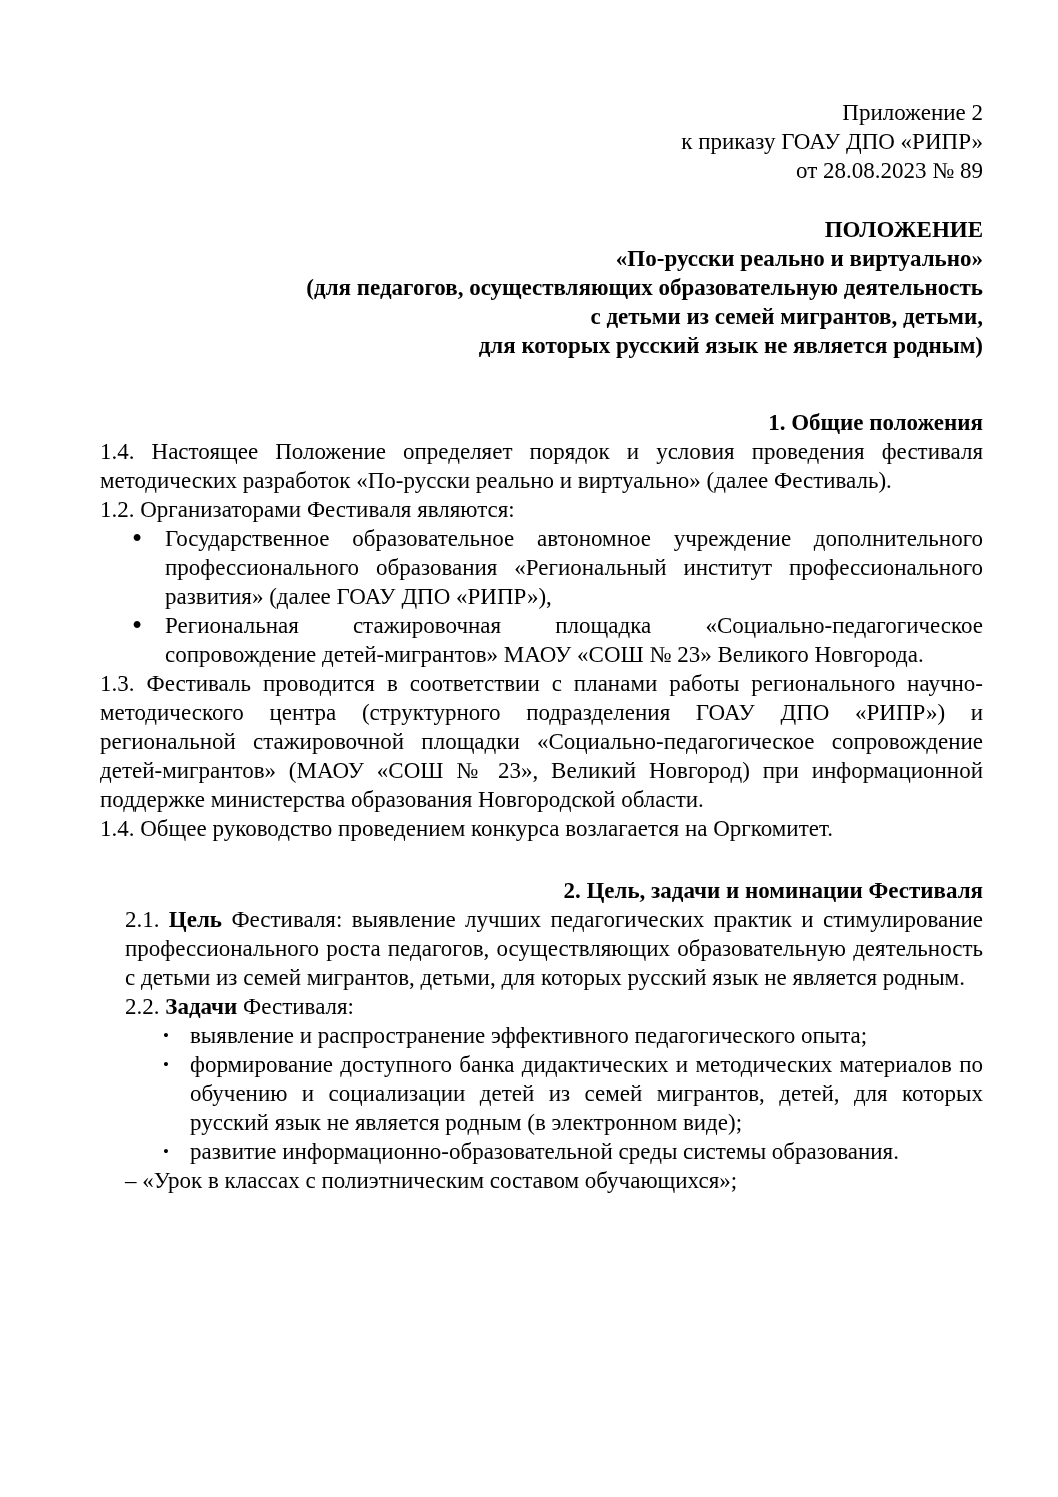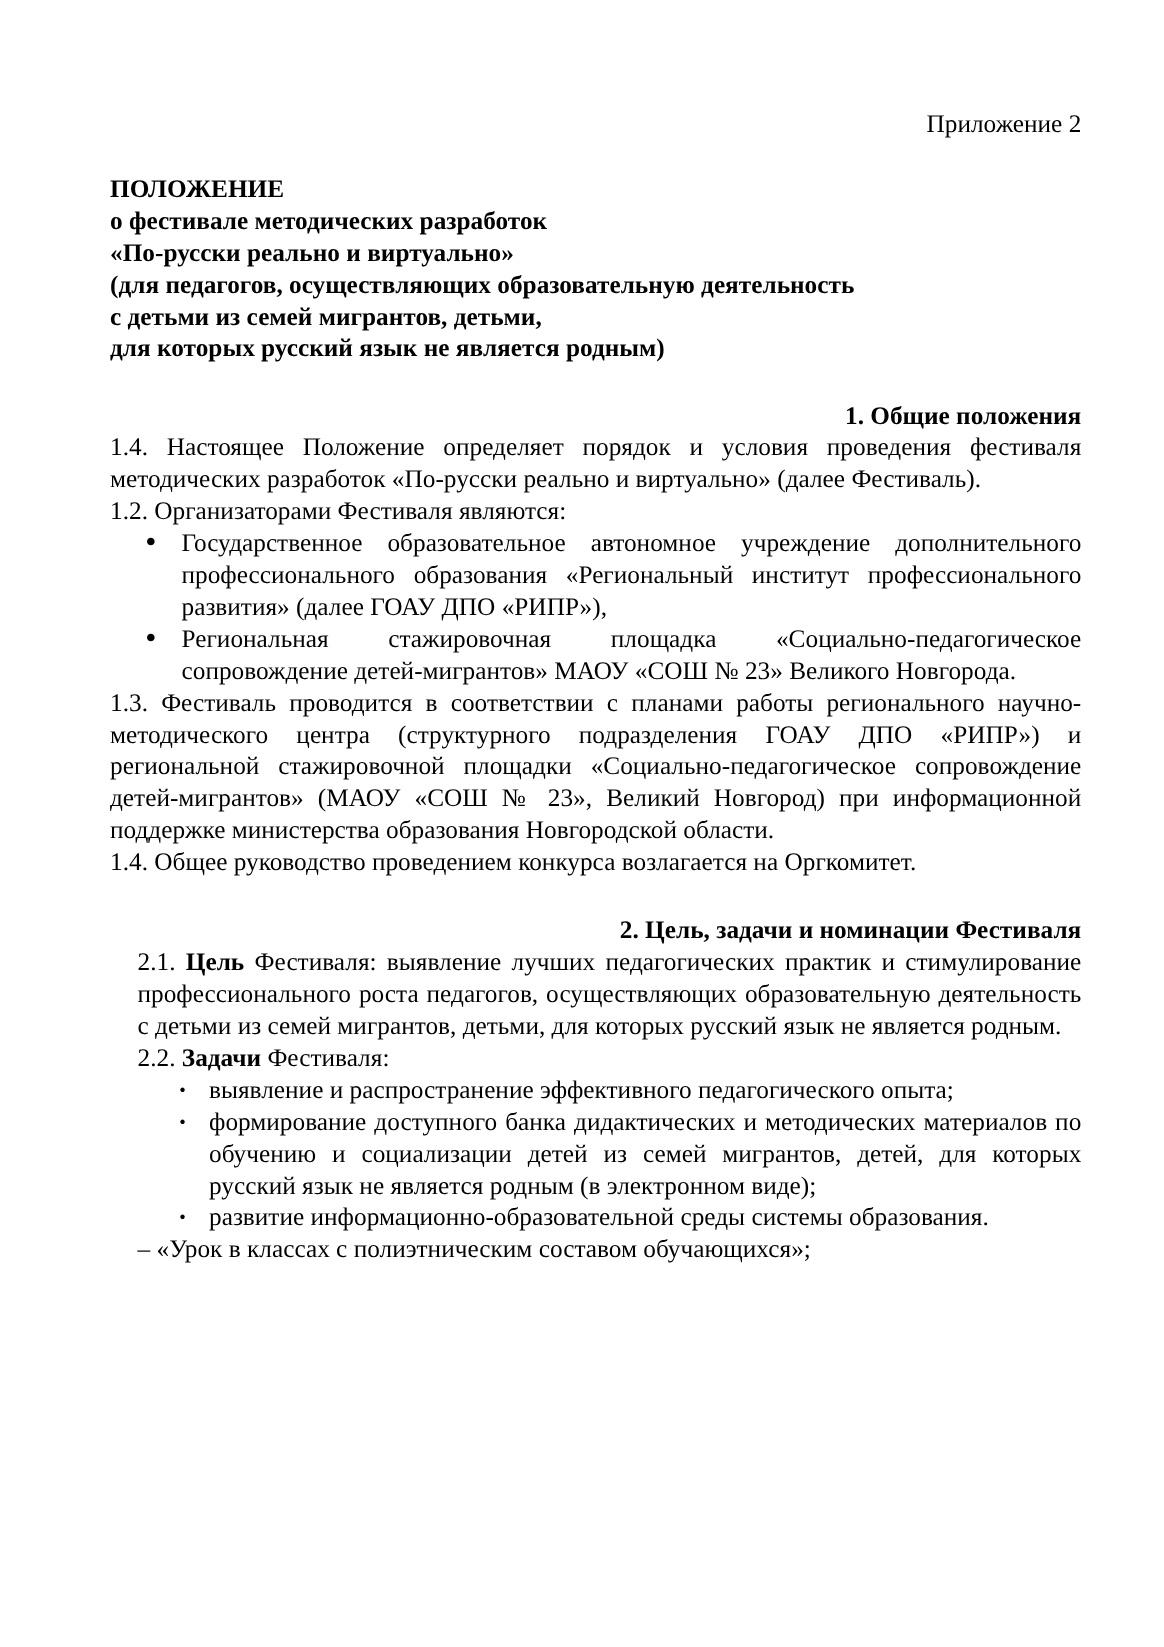--- a/index.html
+++ b/index.html
@@ -17,23 +17,23 @@
     padding: 98px 75px 0 100px;
     font-size: 23px;
     line-height: 29px;
     overflow: hidden;
   }
   .header-block {
     text-align: right;
     margin-bottom: 30px;
   }
   .title-block {
-    text-align: left;
+    text-align: right;
     font-weight: bold;
-    margin-bottom: 32px;
+    margin-bottom: 48px;
   }
   .heading {
     font-weight: bold;
     text-align: right;
   }
   .para {
     text-align: justify;
   }
   section.block-2 {
     margin-top: 33px;
@@ -63,25 +63,26 @@
   }
   b { font-weight: bold; }
 </style>
 </head>
 <body>
 
 <div class="page">
 
   <div class="header-block">
     <div>Приложение 2</div>
+    <div>к приказу ГОАУ ДПО «РИПР»</div>
+    <div>от 28.08.2023 № 89</div>
   </div>
 
   <div class="title-block">
     <div>ПОЛОЖЕНИЕ</div>
-    <div>о фестивале методических разработок</div>
     <div>«По-русски реально и виртуально»</div>
     <div>(для педагогов, осуществляющих образовательную деятельность</div>
     <div>с детьми из семей мигрантов, детьми,</div>
     <div>для которых русский язык не является родным)</div>
   </div>
 
   <section class="block-1">
     <p class="heading">1. Общие положения</p>
     <p class="para">1.4. Настоящее Положение определяет порядок и условия проведения фестиваля методических разработок «По-русски реально и виртуально» (далее Фестиваль).</p>
     <p class="para">1.2. Организаторами Фестиваля являются:</p>

